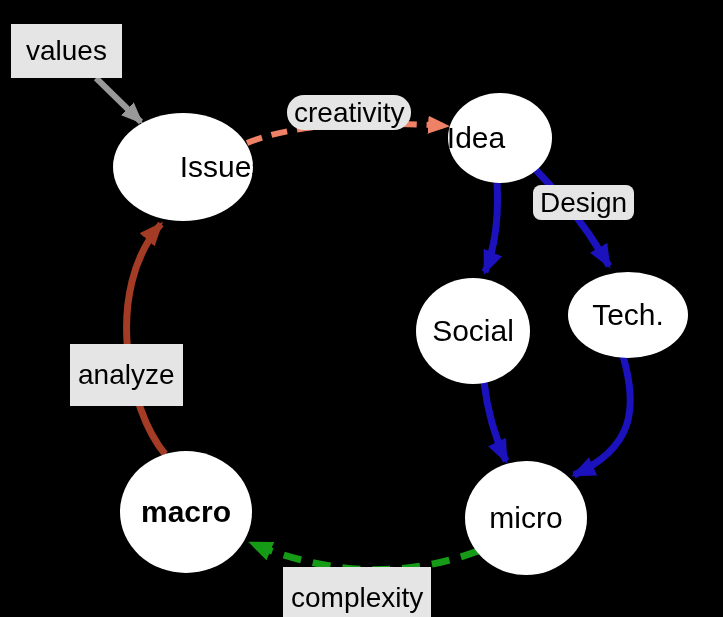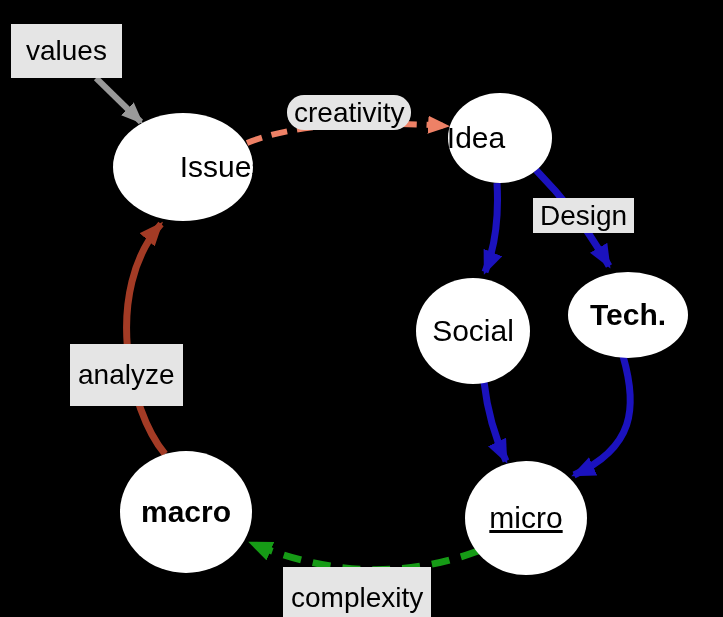--- a/index.html
+++ b/index.html
@@ -87,23 +87,23 @@
       <ellipse cx="473" cy="331" rx="57" ry="53" fill="#ffffff"></ellipse>
       <ellipse cx="628" cy="315" rx="60" ry="43" fill="#ffffff"></ellipse>
       <ellipse cx="526" cy="518" rx="61" ry="57" fill="#ffffff"></ellipse>
       <ellipse cx="186" cy="512" rx="66" ry="61" fill="#ffffff"></ellipse>
     </g>
   </svg>
 
   <div class="node-label" style="left:183px; top:167px;margin-left:40px;">Issues</div>
   <div class="node-label" style="left:476px; top:138px;">Idea</div>
   <div class="node-label" style="left:473px; top:331px;">Social</div>
-  <div class="node-label" style="left:628px; top:315px;font-weight:bold;">Tech.</div>
-  <div class="node-label" style="left:526px; top:518px;text-decoration:underline;">micro</div>
+  <div class="node-label" style="left:628px; top:315px;">Tech.</div>
+  <div class="node-label" style="left:526px; top:518px;">micro</div>
   <div class="node-label" style="left:186px; top:512px;font-weight:bold;">macro</div>
 
   <div class="edge-label values-box" style="left:11px; top:24px;">values</div>
   <div class="edge-label" style="left:287px; top:95px;border-radius:17px;">creativity</div>
-  <div class="edge-label" style="left:533px; top:198px;">Design</div>
+  <div class="edge-label" style="left:533px; top:185px;border-radius:8px;">Design</div>
   <div class="edge-label tall" style="left:70px; top:344px;">analyze</div>
   <div class="edge-label tall" style="left:283px; top:567px;">complexity</div>
 
 </div>
 
 </body></html>

